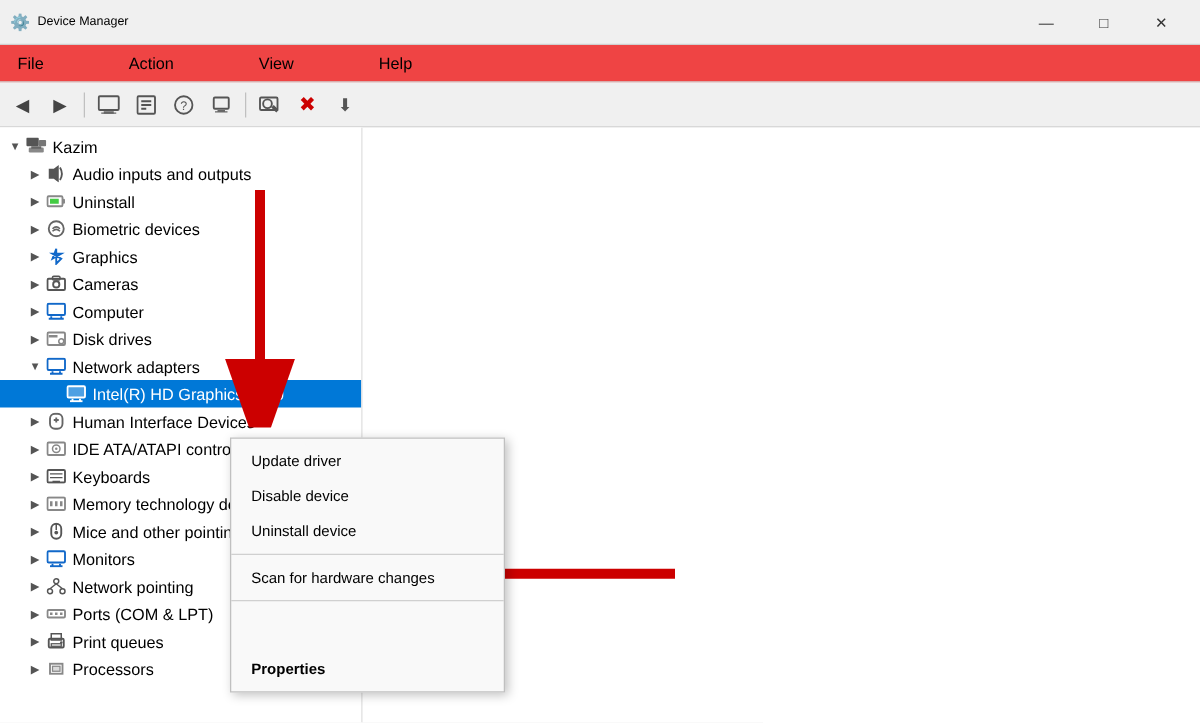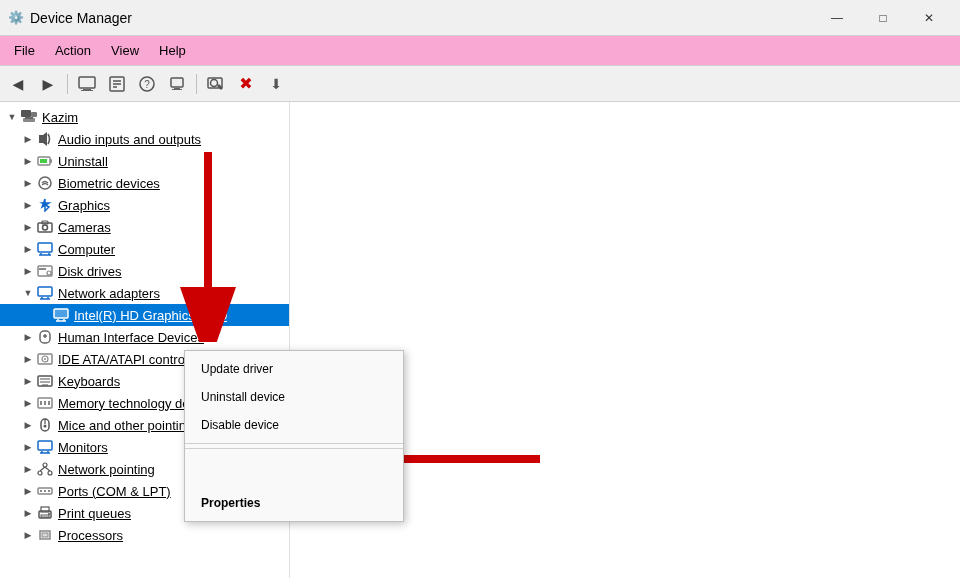--- a/index.html
+++ b/index.html
@@ -25,21 +25,21 @@
     .title-bar-left {
       display: flex;
       align-items: center;
       gap: 6px;
     }
     .title-icon {
       width: 16px;
       height: 16px;
     }
     .title-text {
-      font-size: 14px;
+      font-size: 10px;
       font-weight: 400;
       color: #000;
     }
     .title-controls {
       display: flex;
       gap: 0;
     }
     .title-btn {
       width: 46px;
       height: 36px;
@@ -50,22 +50,23 @@
       cursor: pointer;
       color: #333;
     }
 
     
     .menu-bar {
       display: flex;
       align-items: center;
       height: 30px;
       padding: 0 4px;
-      background: #f9a8d4;
+      background: #ef4444;
       border-bottom: 1px solid #d0d0d0;
+      gap: 48px;
     }
     .menu-item {
       padding: 4px 10px;
       cursor: pointer;
       font-size: 13px;
       color: #000;
     }
 
     
     .toolbar {
@@ -146,21 +147,20 @@
       flex-shrink: 0;
       display: flex;
       align-items: center;
       justify-content: center;
       font-size: 14px;
     }
     .item-label {
       font-size: 13px;
       overflow: hidden;
       text-overflow: ellipsis;
-      text-decoration: underline;
     }
 
     
     .context-menu {
       position: absolute;
       left: 184px;
       top: 248px;
       width: 220px;
       background: #f9f9f9;
       border: 1px solid #c0c0c0;
@@ -512,23 +512,24 @@
             <rect x="5" y="5" width="6" height="4" fill="#888" fill-opacity="0.3" stroke="#888" stroke-width="1"></rect>
           </svg>
       </span>
       <span class="item-label">Processors</span>
     </div>
 
   </div>
 
   <div class="context-menu">
     <div class="context-menu-item">Update driver</div>
+    <div class="context-menu-item">Disable device</div>
     <div class="context-menu-item">Uninstall device</div>
-    <div class="context-menu-item">Disable device</div>
     <div class="context-menu-sep"></div>
+    <div class="context-menu-item">Scan for hardware changes</div>
     <div class="context-menu-sep"></div>
     <div class="context-menu-item bold">Properties</div>
   </div>
 
   <svg class="big-arrow" style="left:178px; top:40px; width:60px; height:200px;" viewBox="0 0 60 200">
     <defs>
       <marker id="arrowhead-down" markerWidth="10" markerHeight="7" refX="5" refY="3.5" orient="auto">
         <polygon points="0 0, 10 3.5, 0 7" fill="#cc0000"></polygon>
       </marker>
     </defs>

